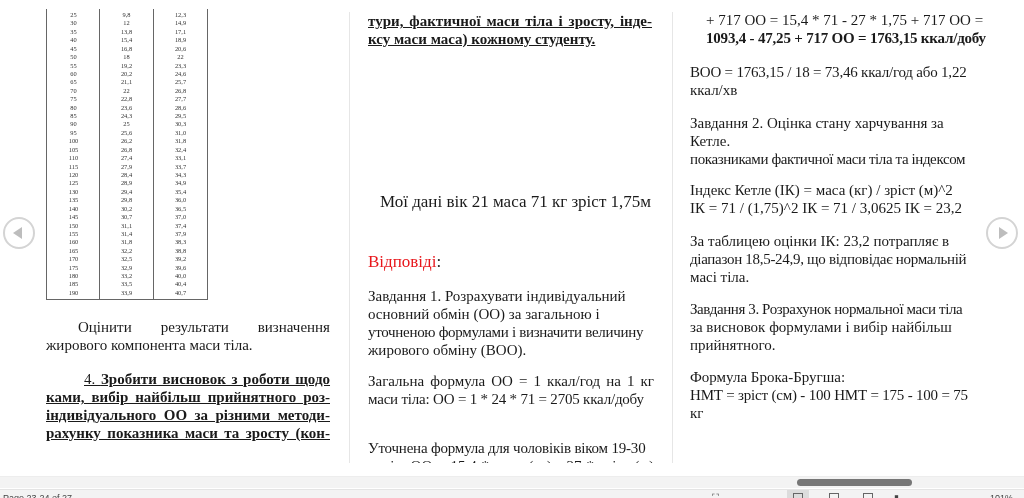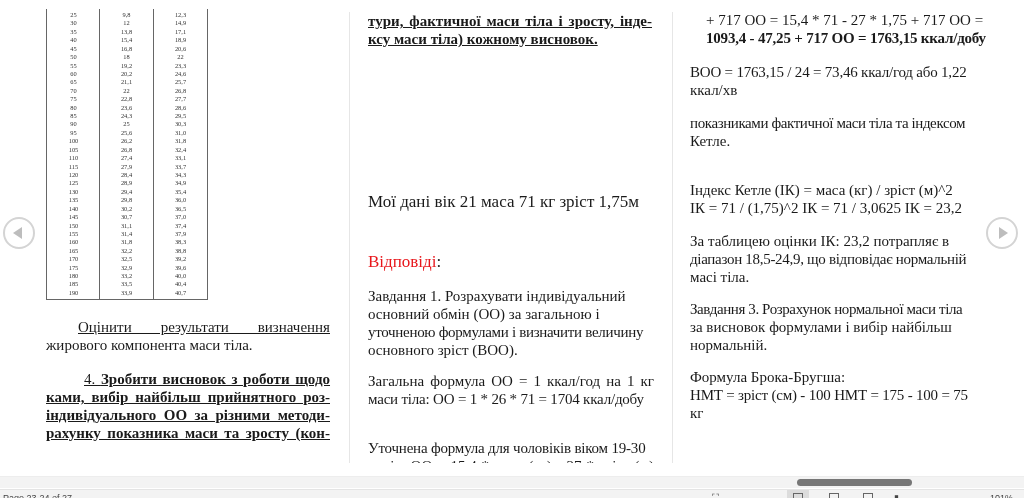--- a/index.html
+++ b/index.html
@@ -212,87 +212,88 @@
         <span class="cell" style="left: 107px;">40,4</span>
       </div>
       <div class="row" style="top: 279.86px;">
         <span class="cell" style="left: 0px;">190</span>
         <span class="cell" style="left: 53px;">33,9</span>
         <span class="cell" style="left: 107px;">40,7</span>
       </div>
     </div>
 
   <div class="p just" style="left:46px; top:318px; width:284px;">
-    <div style="text-align:justify; text-align-last:justify; padding-left:32px;text-decoration:underline;">Оцінити результати визначення</div>
+    <div style="text-align:justify; text-align-last:justify; padding-left:32px;">Оцінити результати визначення</div>
     <div>жирового компонента маси тіла.</div>
   </div>
 
   <div class="p bold" style="left:46px; top:370px; width:284px;">
     <div style="text-align-last:justify; padding-left:38px;text-align:center;"><span style="font-weight:normal;">4. </span><span>Зробити висновок з роботи щодо</span></div>
     <div style="text-align:justify; text-align-last:justify;">ками, вибір найбільш прийнятного роз-</div>
     <div style="text-align:justify; text-align-last:justify;">індивідуального ОО за різними методи-</div>
     <div style="text-align:justify; text-align-last:justify;">рахунку показника маси та зросту (кон-</div>
   </div>
 
   <div class="p bold" style="left:368px; top:12px; width:284px;">
     <div style="text-align-last:justify;">тури, фактичної маси тіла і зросту, інде-</div>
-    <div>ксу маси тіла) кожному висновок.</div>
-  </div>
-
-  <div class="p" style="left:368px; top:192px; font-size:17px; line-height:20px;">Мої дані вік 21 маса 71 кг зріст 1,75м</div>
+    <div>ксу маси маса) кожному студенту.</div>
+  </div>
+
+  <div class="p" style="left:380px; top:192px; font-size:17px; line-height:20px;">Мої дані вік 21 маса 71 кг зріст 1,75м</div>
 
   <div class="p" style="left:368px; top:252px; font-size:17px; line-height:20px;"><span class="red">Відповіді</span><span>:</span></div>
 
   <div class="p" style="left:368px; top:287px; width:290px;">
     <div>Завдання 1. Розрахувати індивідуальний</div>
     <div>основний обмін (ОО) за загальною і</div>
     <div style="letter-spacing:-0.3px;">уточненою формулами і визначити величину</div>
-    <div>основного зріст (ВОО).</div>
+    <div>жирового обміну (ВОО).</div>
   </div>
 
   <div class="p" style="left:368px; top:372px; width:286px;">
     <div style="text-align-last:justify;">Загальна формула ОО = 1 ккал/год на 1 кг</div>
-    <div style="letter-spacing:-0.2px;">маси тіла: ОО = 1 * 26 * 71 = 1704 ккал/добу</div>
+    <div style="letter-spacing:-0.2px;">маси тіла: ОО = 1 * 24 * 71 = 2705 ккал/добу</div>
   </div>
 
   <div class="p" style="left:368px; top:439px; width:286px;">
     <div style="letter-spacing:-0.2px;">Уточнена формула для чоловіків віком 19-30</div>
     <div style="text-align-last:justify;">років: ОО = 15,4 * маса (кг) - 27 * зріст (м)</div>
   </div>
 
   <div class="p" style="left:690px; top:11px; width:290px;margin-left:16px;">
     <div>+ 717 ОО = 15,4 * 71 - 27 * 1,75 + 717 ОО =</div>
     <div style="letter-spacing:-0.2px;font-weight:bold;">1093,4 - 47,25 + 717 ОО = 1763,15 ккал/добу</div>
   </div>
 
   <div class="p" style="left:690px; top:63px; width:290px;">
-    <div style="letter-spacing:-0.2px;">ВОО = 1763,15 / 24 = 73,46 ккал/год або 1,22</div>
+    <div style="letter-spacing:-0.2px;">ВОО = 1763,15 / 18 = 73,46 ккал/год або 1,22</div>
     <div>ккал/хв</div>
   </div>
 
   <div class="p" style="left:690px; top:114px; width:295px;">
+    <div>Завдання 2. Оцінка стану харчування за</div>
+    <div>Кетле.</div>
     <div style="letter-spacing:-0.4px;">показниками фактичної маси тіла та індексом</div>
-    <div>Кетле.</div>
   </div>
 
   <div class="p" style="left:690px; top:181px; width:295px;">
     <div>Індекс Кетле (ІК) = маса (кг) / зріст (м)^2</div>
     <div>ІК = 71 / (1,75)^2 ІК = 71 / 3,0625 ІК = 23,2</div>
   </div>
 
   <div class="p" style="left:690px; top:232px; width:295px;">
     <div>За таблицею оцінки ІК: 23,2 потрапляє в</div>
     <div style="letter-spacing:-0.3px;">діапазон 18,5-24,9, що відповідає нормальній</div>
     <div>масі тіла.</div>
   </div>
 
   <div class="p" style="left:690px; top:300px; width:295px;">
     <div style="letter-spacing:-0.4px;">Завдання 3. Розрахунок нормальної маси тіла</div>
     <div>за висновок формулами і вибір найбільш</div>
-    <div>нормальній.</div>
+    <div>прийнятного.</div>
   </div>
 
   <div class="p" style="left:690px; top:368px; width:295px;">
     <div>Формула Брока-Бругша:</div>
     <div style="letter-spacing:-0.2px;">НМТ = зріст (см) - 100 НМТ = 175 - 100 = 75</div>
     <div>кг</div>
   </div>
 
   <div class="nav-btn nav-prev" style="left:3px; top:217px;">
     <span class="tri"></span>

